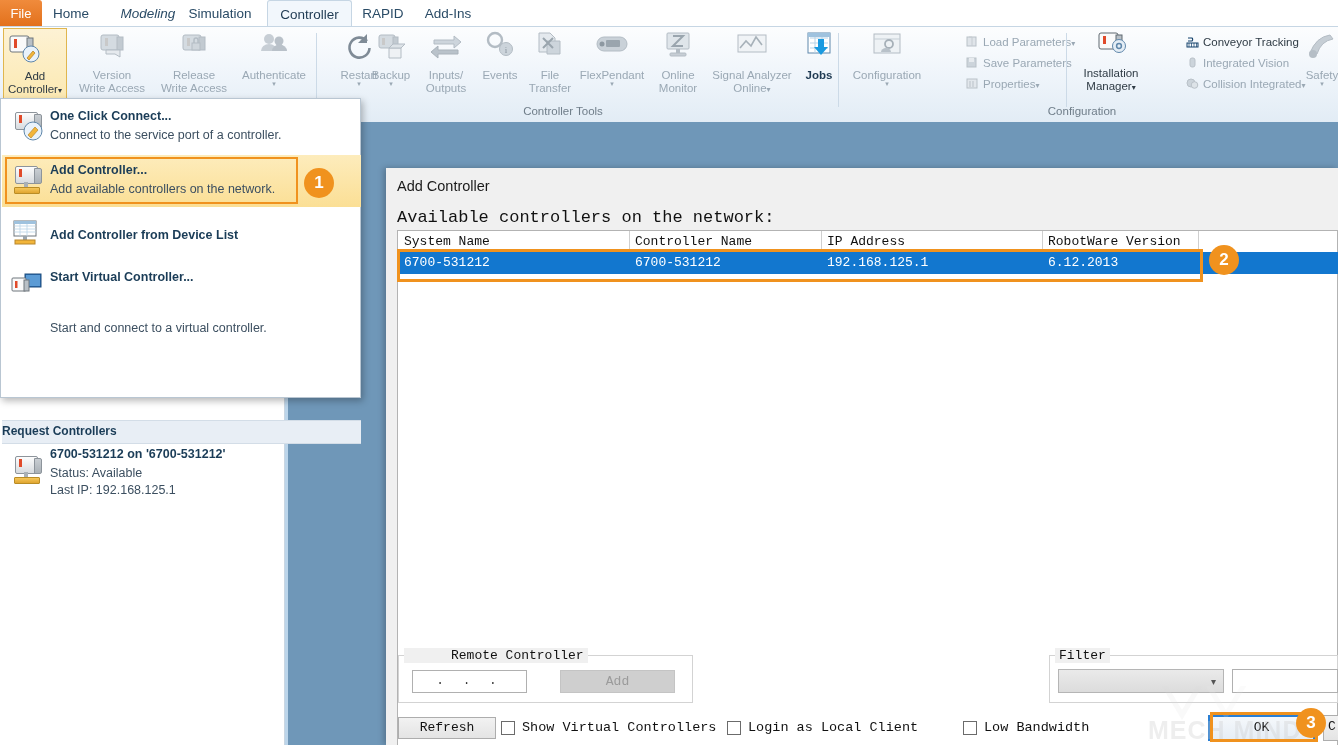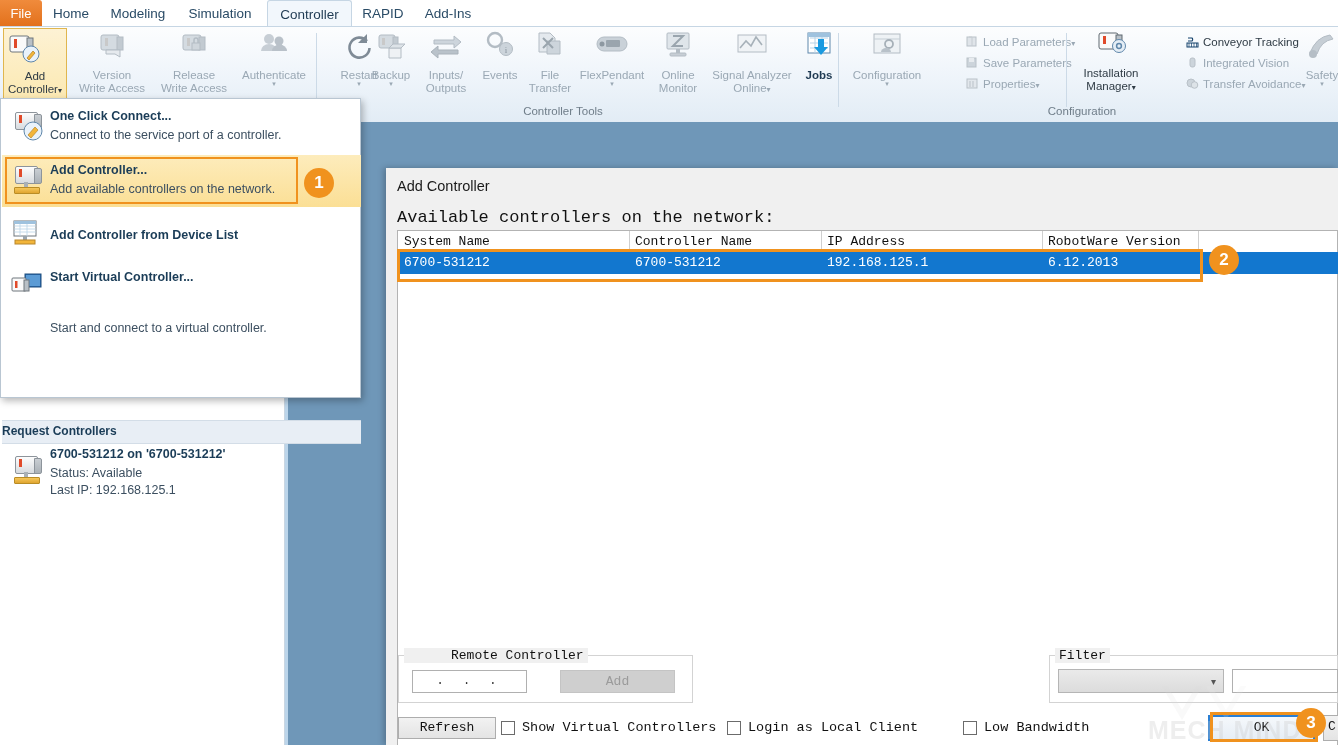--- a/index.html
+++ b/index.html
@@ -132,21 +132,21 @@
      letter-spacing:1px;font-family:"Liberation Sans", sans-serif;}
 </style>
 </head>
 <body>
 
 <div id="ribbon">
 
   <div id="tabstrip">
     <div class="tab file" style="left:0;width:42px;">File</div>
     <div class="tab" style="left:46px;width:50px;">Home</div>
-    <div class="tab" style="left:102px;width:72px;">Modeling</div>
+    <div class="tab" style="left:112px;width:72px;font-style:italic;">Modeling</div>
     <div class="tab" style="left:180px;width:80px;">Simulation</div>
     <div class="tab active" style="left:267px;width:85px;">Controller</div>
     <div class="tab" style="left:358px;width:50px;">RAPID</div>
     <div class="tab" style="left:416px;width:64px;">Add-Ins</div>
     <div id="tabstrip-underline"></div>
   </div>
 
   <div id="ribbon-body">
 
     <div class="rgroup" style="left:0;width:312px;">
@@ -396,21 +396,21 @@
               <rect x="4" y="1" width="5" height="9" rx="2" fill="#ccd4db" stroke="#b9c1c8"></rect>
             </svg>
         </span><span>Integrated Vision</span>
       </div>
       <div class="smallitem" style="left:312px;top:51px;">
         <span class="sq">
           <svg width="13" height="12" viewBox="0 0 13 12">
               <circle cx="5" cy="5" r="4" fill="#ccd4db" stroke="#b9c1c8"></circle>
               <circle cx="8.5" cy="7" r="3.3" fill="#dde3e8" stroke="#b9c1c8"></circle>
             </svg>
-        </span><span>Transfer Avoidance</span><span class="caret" style="display:inline;font-size:8px;">▾</span>
+        </span><span>Collision Integrated</span><span class="caret" style="display:inline;font-size:8px;">▾</span>
       </div>
 
       <div class="rbtn" style="left:458px;width:44px;">
         <span class="icn">
           <svg width="36" height="36" viewBox="0 0 36 36">
             <path d="M6 24 q6 -16 20 -18 l3 4 q-12 2 -16 15 z" fill="#c6ced5" stroke="#b3bcc4"></path>
             <circle cx="9" cy="25" r="4" fill="#b5bec6"></circle>
           </svg>
         </span>
         <span class="lbl">Safety</span>

